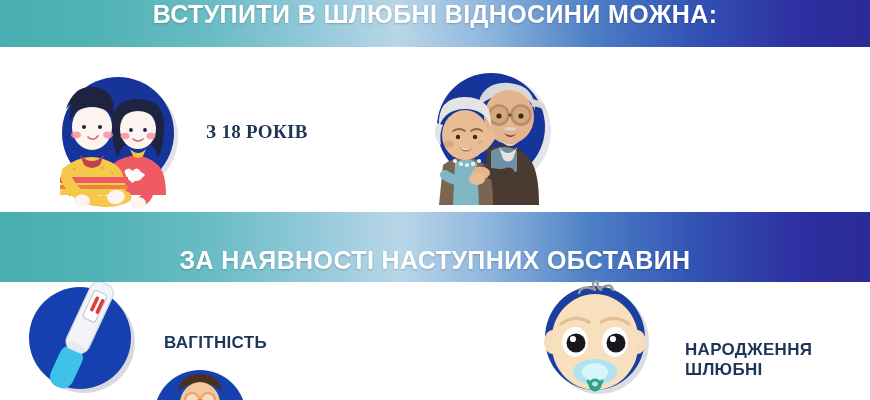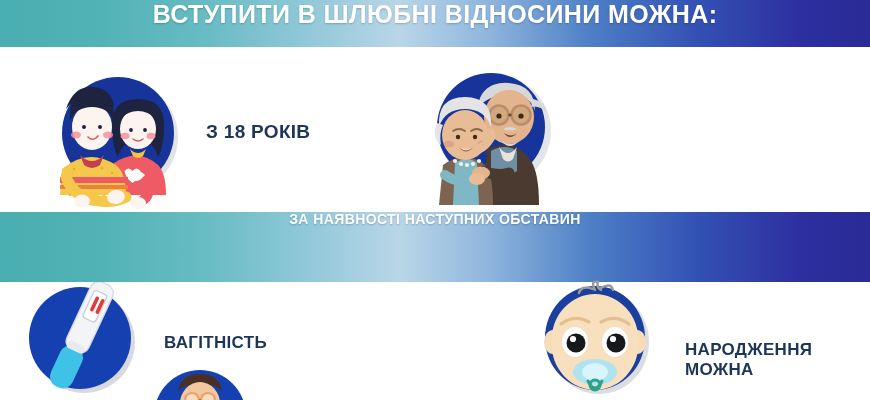--- a/index.html
+++ b/index.html
@@ -49,33 +49,34 @@
     height: 47px;
   }
   #banner-top .banner-text {
     font-size: 25px;
   }
   #banner-mid {
     top: 212px;
     height: 70px;
   }
   #banner-mid .banner-text {
-    font-size: 14px;
+    font-size: 25px;
+    margin-top: 34px;
   }
   .banner-line {
     display: block;
   }
 
   
   .section {
     position: absolute;
     left: 0;
     width: 870px;
   }
-  #section-upper { top: 47px; height: 165px; }
+  #section-upper { top: 47px; height: 165px; font-family: Liberation Serif, serif; }
   #section-lower { top: 282px; height: 140px; }
 
   .item {
     position: absolute;
     display: flex;
     align-items: center;
   }
   .item-label {
     color: #1d3557;
     font-weight: bold;
@@ -284,21 +285,21 @@
         <circle cx="83" cy="63" r="9.5" fill="#16181c"></circle>
         <circle cx="40" cy="59" r="3.1" fill="#ffffff"></circle>
         <circle cx="80" cy="59" r="3.1" fill="#ffffff"></circle>
 
         <ellipse cx="62" cy="92" rx="22" ry="13" fill="#aee3ef"></ellipse>
         <ellipse cx="62" cy="92" rx="13" ry="9" fill="#d9f4fa"></ellipse>
         <path d="M55 101 q7 14 14 0" stroke="#2aa38a" stroke-width="3" fill="none" stroke-linecap="round"></path>
         <circle cx="62" cy="105" r="5" fill="none" stroke="#2aa38a" stroke-width="3"></circle>
       </svg>
     </div>
-    <div class="item-label"><span>НАРОДЖЕННЯ</span><br><span>МОЖНА</span></div>
+    <div class="item-label"><span>НАРОДЖЕННЯ</span><br><span>ШЛЮБНІ</span></div>
   </div>
 
   <div class="item" id="item-partial">
     <div class="illus">
       <svg width="110" height="30" viewBox="0 0 110 30" xmlns="http://www.w3.org/2000/svg">
         <ellipse cx="52" cy="46" rx="46" ry="46" fill="#1540b0"></ellipse>
 
         <path d="M30 22 q2 -18 22 -18 q20 0 22 18 q-4 -8 -22 -8 q-18 0 -22 8 z" fill="#4a2f22"></path>
 
         <ellipse cx="52" cy="34" rx="20" ry="22" fill="#f3c89c"></ellipse>

